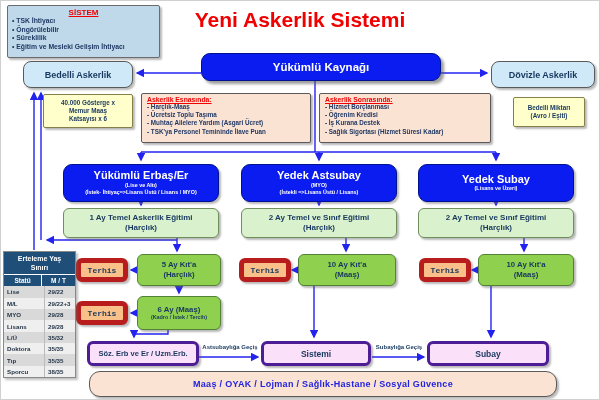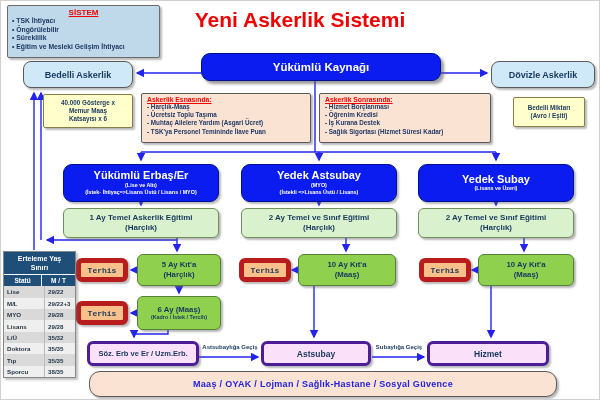--- a/index.html
+++ b/index.html
@@ -178,23 +178,23 @@
 (Maaş)</div>
 
   <div class="box terhis" style="left:75px;top:300px;width:52px;height:24px;">Terhis</div>
   <div class="box green" style="left:136px;top:295px;width:84px;height:34px;">
     <span>6 Ay (Maaş)</span>
     <span class="sub">(Kadro / İstek / Tercih)</span>
   </div>
 
   <div class="box pink" style="left:86px;top:340px;width:112px;height:25px;">Söz. Erb ve Er / Uzm.Erb.</div>
   <div class="trans-label" style="left:198px;top:343px;width:62px;">Astsubaylığa Geçiş</div>
-  <div class="box pink" style="left:260px;top:340px;width:110px;height:25px;font-size:8.5px;">Astsubay</div>
+  <div class="box pink" style="left:260px;top:340px;width:110px;height:25px;font-size:8.5px;">Sistemi</div>
   <div class="trans-label" style="left:371px;top:343px;width:54px;">Subaylığa Geçiş</div>
-  <div class="box pink" style="left:426px;top:340px;width:122px;height:25px;font-size:8.5px;">Hizmet</div>
+  <div class="box pink" style="left:426px;top:340px;width:122px;height:25px;font-size:8.5px;">Subay</div>
 
   <div class="box bottombar" style="left:88px;top:370px;width:468px;height:26px;border-radius:11px;">Maaş  /  OYAK  /  Lojman  /  Sağlık-Hastane  /  Sosyal Güvence</div>
 
   <div class="dtable">
     <div class="dt-head pre">Erteleme Yaş
 Sınırı</div>
     <div class="dt-cols">
       <div class="c1">Statü</div>
       <div class="c2">M / T</div>
     </div>

